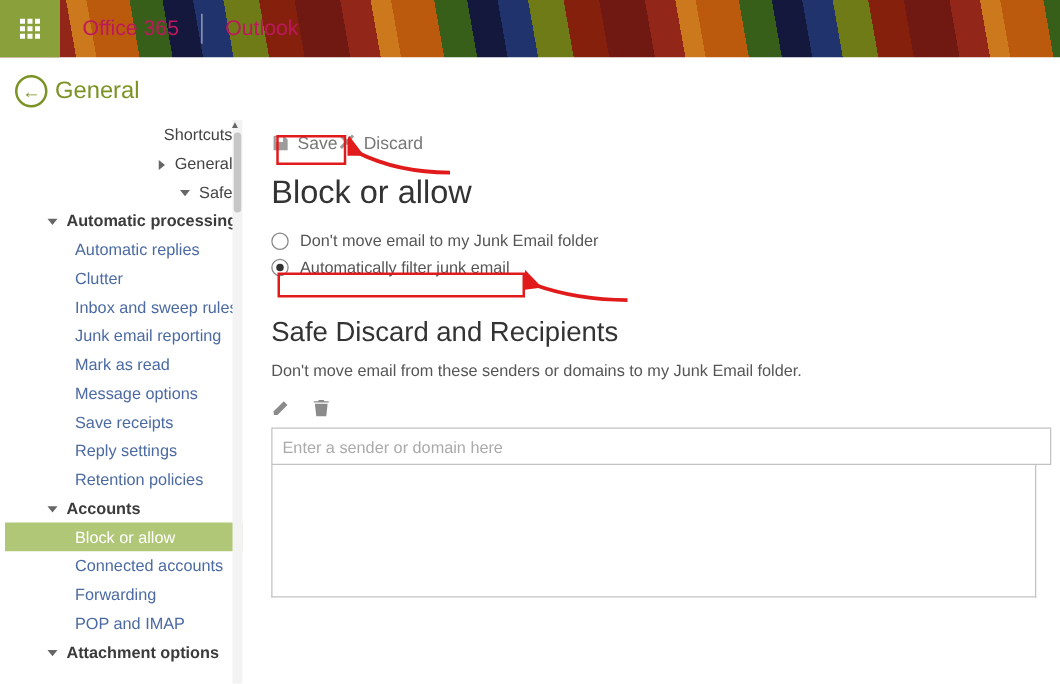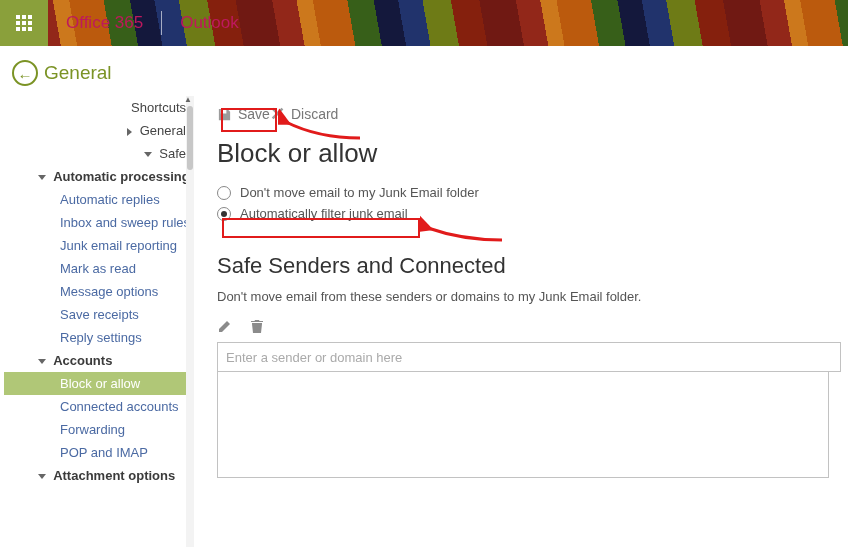--- a/index.html
+++ b/index.html
@@ -117,26 +117,28 @@
       <div class="nav-item level0">
         <span class="caret down"></span>
         <span>Safe</span>
       </div>
 
       <div class="nav-item level1" style="padding-left:34px;">
         <span class="caret down"></span>
         <span>Automatic processing</span>
       </div>
       <div class="nav-item level3 plain">Automatic replies</div>
+      <div class="nav-item level3 plain">Clutter</div>
       <div class="nav-item level3 plain">Inbox and sweep rules</div>
       <div class="nav-item level3 plain">Junk email reporting</div>
       <div class="nav-item level3 plain">Mark as read</div>
       <div class="nav-item level3 plain">Message options</div>
       <div class="nav-item level3 plain">Save receipts</div>
       <div class="nav-item level3 plain">Reply settings</div>
+      <div class="nav-item level3 plain">Retention policies</div>
 
       <div class="nav-item level1" style="padding-left:34px;">
         <span class="caret down"></span>
         <span>Accounts</span>
       </div>
       <div class="nav-item level3 selected">Block or allow</div>
       <div class="nav-item level3 plain">Connected accounts</div>
       <div class="nav-item level3 plain">Forwarding</div>
       <div class="nav-item level3 plain">POP and IMAP</div>
 
@@ -169,21 +171,21 @@
 
     <div class="radio-row">
       <span class="radio"></span>
       <span>Don't move email to my Junk Email folder</span>
     </div>
     <div class="radio-row">
       <span class="radio checked"></span>
       <span>Automatically filter junk email</span>
     </div>
 
-    <div class="h2">Safe Senders and Connected</div>
+    <div class="h2">Safe Discard and Recipients</div>
     <div class="desc">Don't move email from these senders or domains to my Junk Email folder.</div>
 
     <div class="icon-row">
       <svg viewBox="0 0 16 16">
           <path d="M2 11l8-8 3 3-8 8H2v-3z"></path>
         </svg>
       <svg viewBox="0 0 16 16">
           <path d="M3 5h10v1l-1 9H4L3 6V5zm3-3h4l1 2H5l1-2zM2 3h12v1H2V3z"></path>
         </svg>
     </div>

